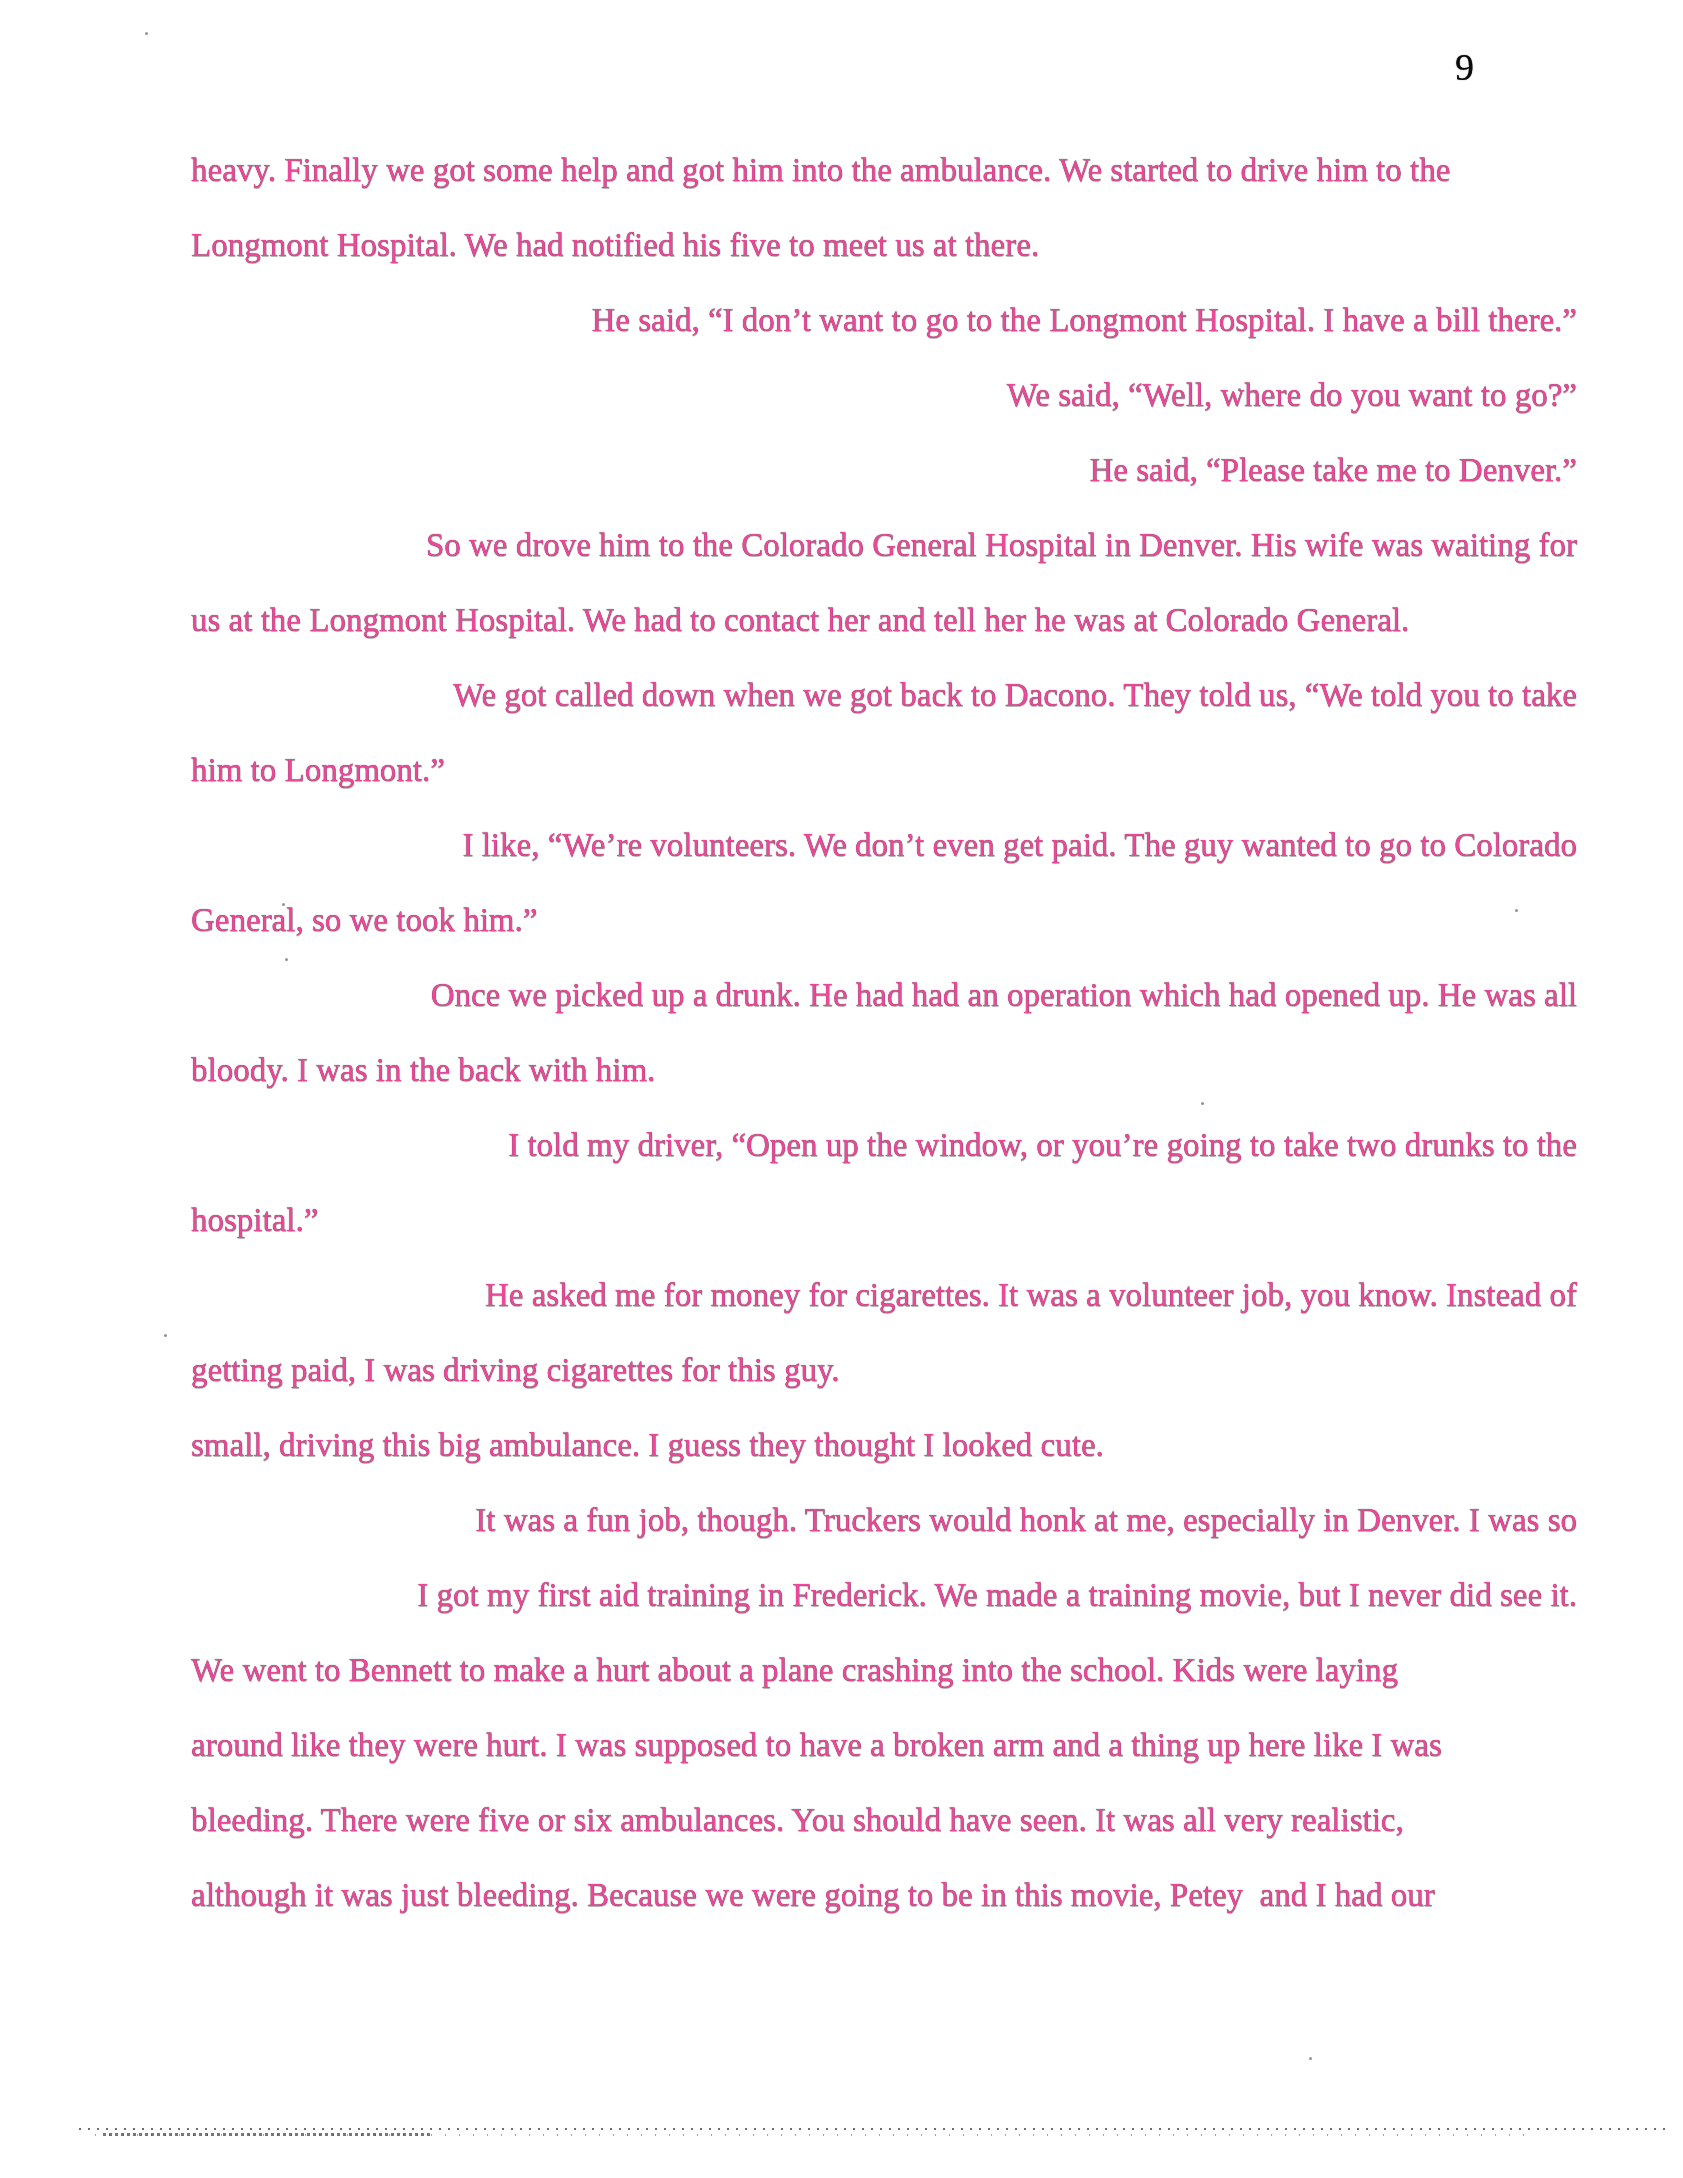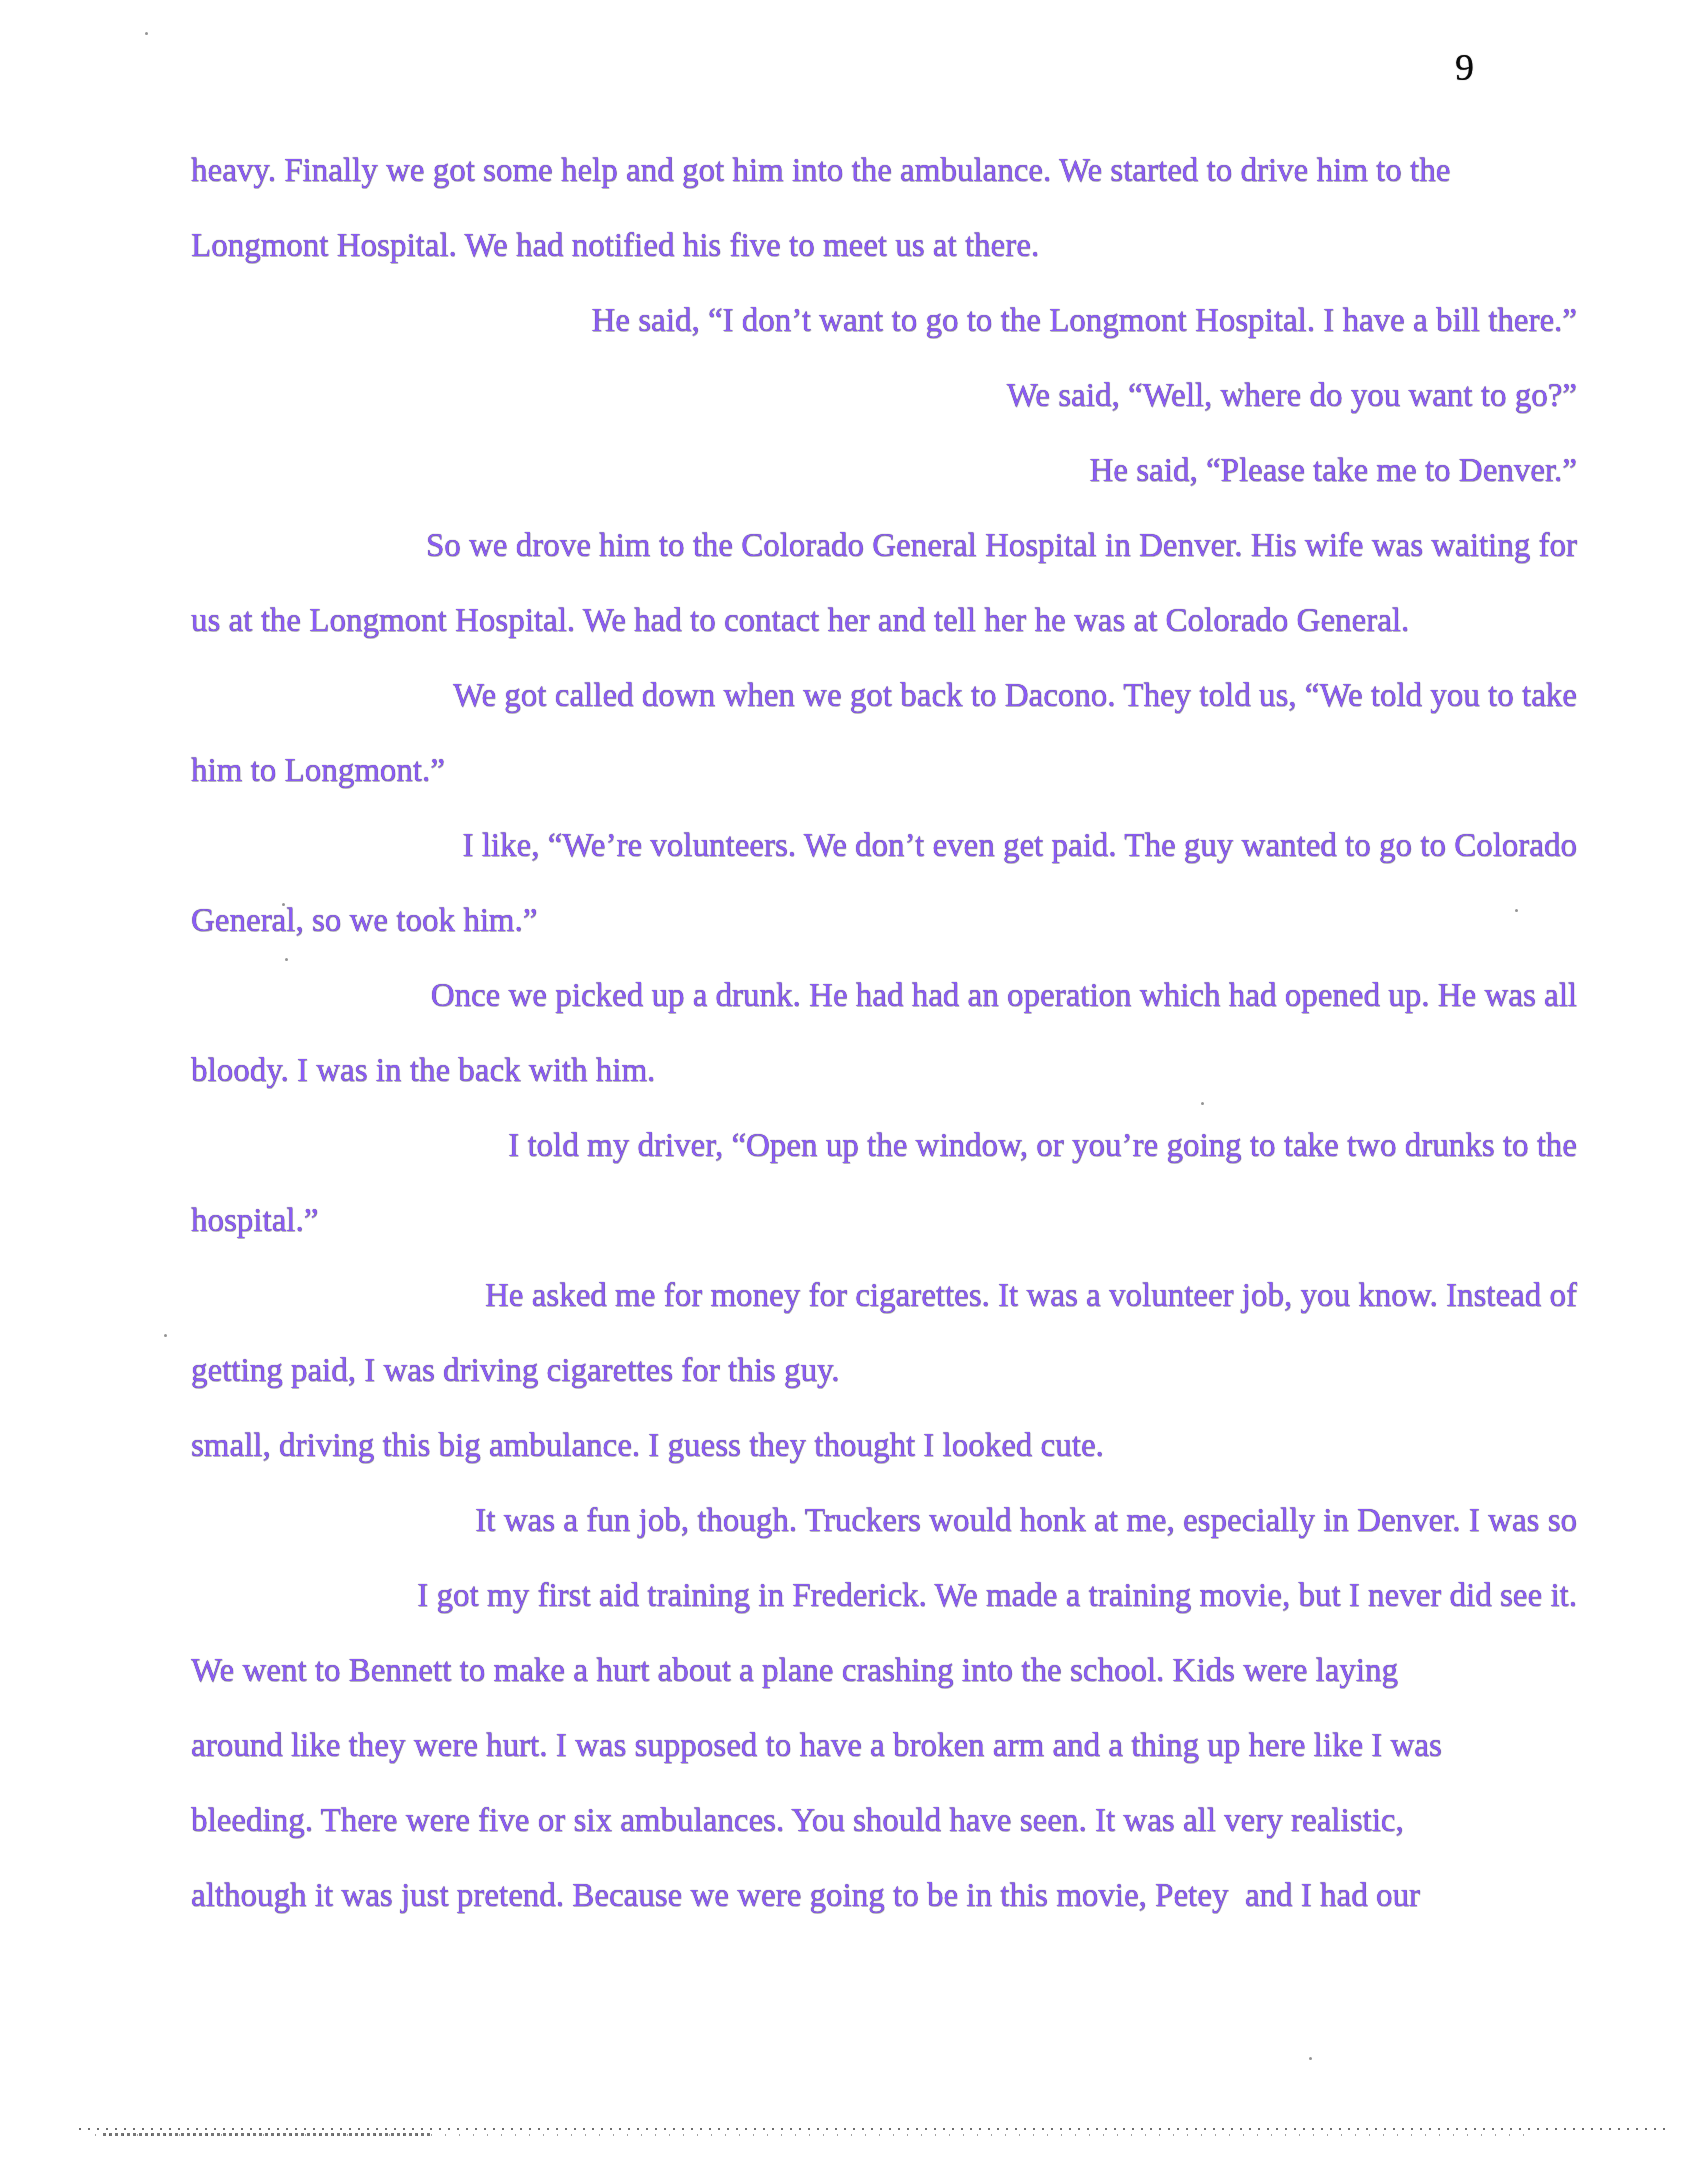--- a/index.html
+++ b/index.html
@@ -27,21 +27,21 @@
     color: #0b0b0b;
     text-shadow: 0 0 1px rgba(15,15,15,0.8);
   }
   .body-text {
     position: absolute;
     left: 191px;
     top: 133px;
     width: 1386px;
     font-size: 33px;
     line-height: 75px;
-    color: #8b5cf6;
+    color: #ec4899;
     text-shadow: 0 0 0.9px rgba(15,15,15,0.85), 0.5px 0.5px 0 rgba(15,15,15,0.25);
   }
   .line {
     height: 75px;
     white-space: pre;
   }
   .line.indent {
     padding-left: 101px;
     text-align: right;
   }
@@ -105,21 +105,21 @@
       <div class="line indent">I told my driver, “Open up the window, or you’re going to take two drunks to the</div>
       <div class="line">hospital.”</div>
       <div class="line indent">He asked me for money for cigarettes. It was a volunteer job, you know. Instead of</div>
       <div class="line">getting paid, I was driving cigarettes for this guy.</div>
       <div class="line">small, driving this big ambulance. I guess they thought I looked cute.</div>
       <div class="line indent">It was a fun job, though. Truckers would honk at me, especially in Denver. I was so</div>
       <div class="line indent">I got my first aid training in Frederick. We made a training movie, but I never did see it.</div>
       <div class="line">We went to Bennett to make a hurt about a plane crashing into the school. Kids were laying</div>
       <div class="line">around like they were hurt. I was supposed to have a broken arm and a thing up here like I was</div>
       <div class="line">bleeding. There were five or six ambulances. You should have seen. It was all very realistic,</div>
-      <div class="line">although it was just pretend. Because we were going to be in this movie, Petey  and I had our</div>
+      <div class="line">although it was just bleeding. Because we were going to be in this movie, Petey  and I had our</div>
     </div>
 
   <div class="scan-dotline"></div>
   <div class="scan-dotline-2"></div>
   <div class="scan-dotline-dense"></div>
 
 <div class="speck" style="left: 145px; top: 32px;"></div>
     <div class="speck" style="left: 1238px; top: 388px;"></div>
     <div class="speck" style="left: 282px; top: 903px;"></div>
     <div class="speck" style="left: 1515px; top: 909px;"></div>

